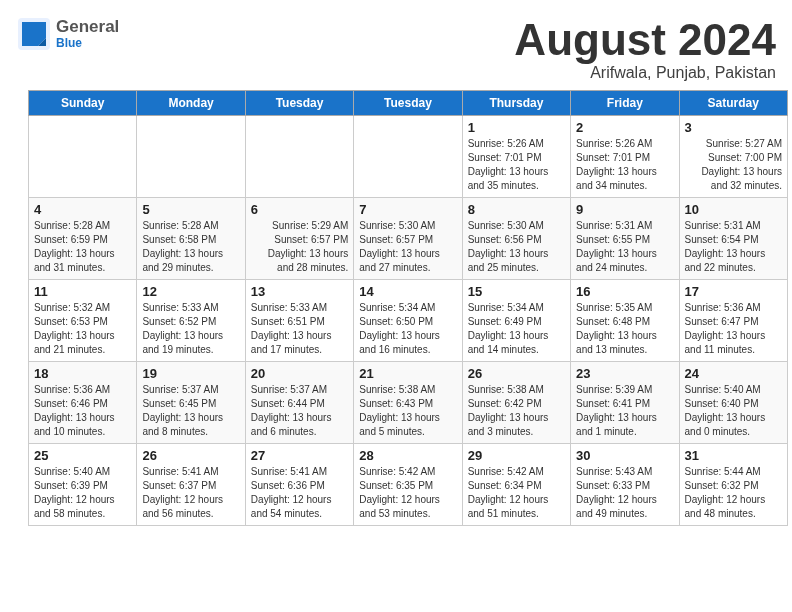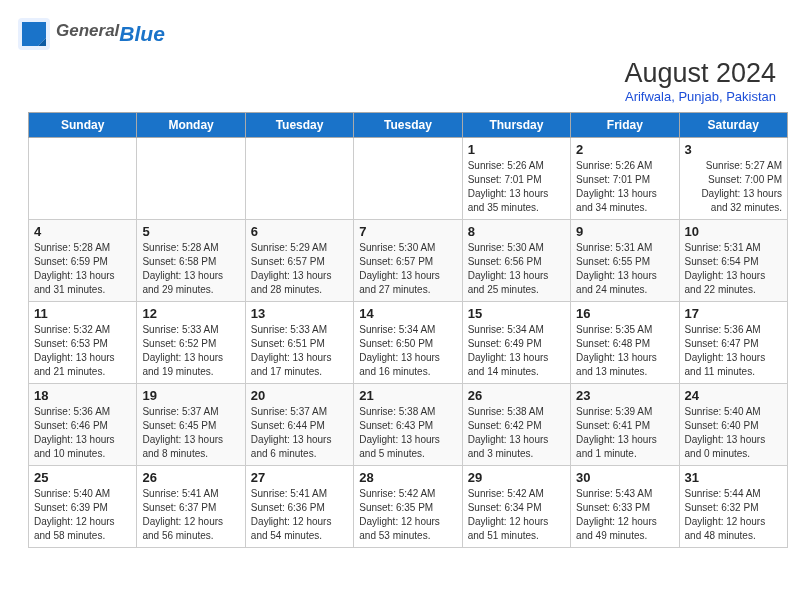--- a/index.html
+++ b/index.html
@@ -13,30 +13,29 @@
     .header-area {
       display: flex;
       justify-content: space-between;
       align-items: flex-start;
       margin-bottom: 8px;
     }
     .title-area {
       text-align: right;
     }
     .title-area h1 {
-      font-size: 27px;
-      font-weight: normal;
+      font-size: 44px;
+      font-weight: bold;
       color: #333;
       line-height: 1.1;
-      margin-top: 43px;
     }
     .title-area h2 {
-      font-size: 13px;
+      font-size: 16px;
       font-weight: normal;
-      color: #1d4ed8;
+      color: #404040;
     }
     .calendar {
       width: 100%;
       border-collapse: collapse;
       font-size: 11px;
       margin-left: 12px;
     }
     .calendar th {
       background: #1a73c9;
       color: #fff;
@@ -72,32 +71,31 @@
     .empty-cell {
       background: #fff !important;
     }
     
     .logo-wrap {
       display: flex;
       align-items: center;
     }
     .logo-text-wrap {
       display: flex;
-      flex-direction: row;
+      flex-direction: column;
       line-height: 1.1;
-      font-style: italic;
     }
     .logo-line1 {
       font-size: 17px;
       font-weight: bold;
       color: #555;
       letter-spacing: 0;
     }
     .logo-line2 {
-      font-size: 21px;
+      font-size: 12px;
       font-weight: bold;
       color: #1a73c9;
       letter-spacing: 0;
     }
     .logo-svg {
       margin-right: 4px;
     }
   </style>
 </head>
 <body>
@@ -170,21 +168,21 @@
         </td>
         <td>
           <span class="day-num">5</span>
           <div class="day-info" style="white-space: pre-line;">Sunrise: 5:28 AM
 Sunset: 6:58 PM
 Daylight: 13 hours
 and 29 minutes.</div>
         </td>
         <td>
           <span class="day-num">6</span>
-          <div class="day-info" style="white-space: pre-line;">Sunrise: 5:29 AM
+          <div class="day-info" style="white-space: pre-line; text-align: right;">Sunrise: 5:29 AM
 Sunset: 6:57 PM
 Daylight: 13 hours
 and 28 minutes.</div>
         </td>
         <td>
           <span class="day-num">7</span>
           <div class="day-info" style="white-space: pre-line;">Sunrise: 5:30 AM
 Sunset: 6:57 PM
 Daylight: 13 hours
 and 27 minutes.</div>

